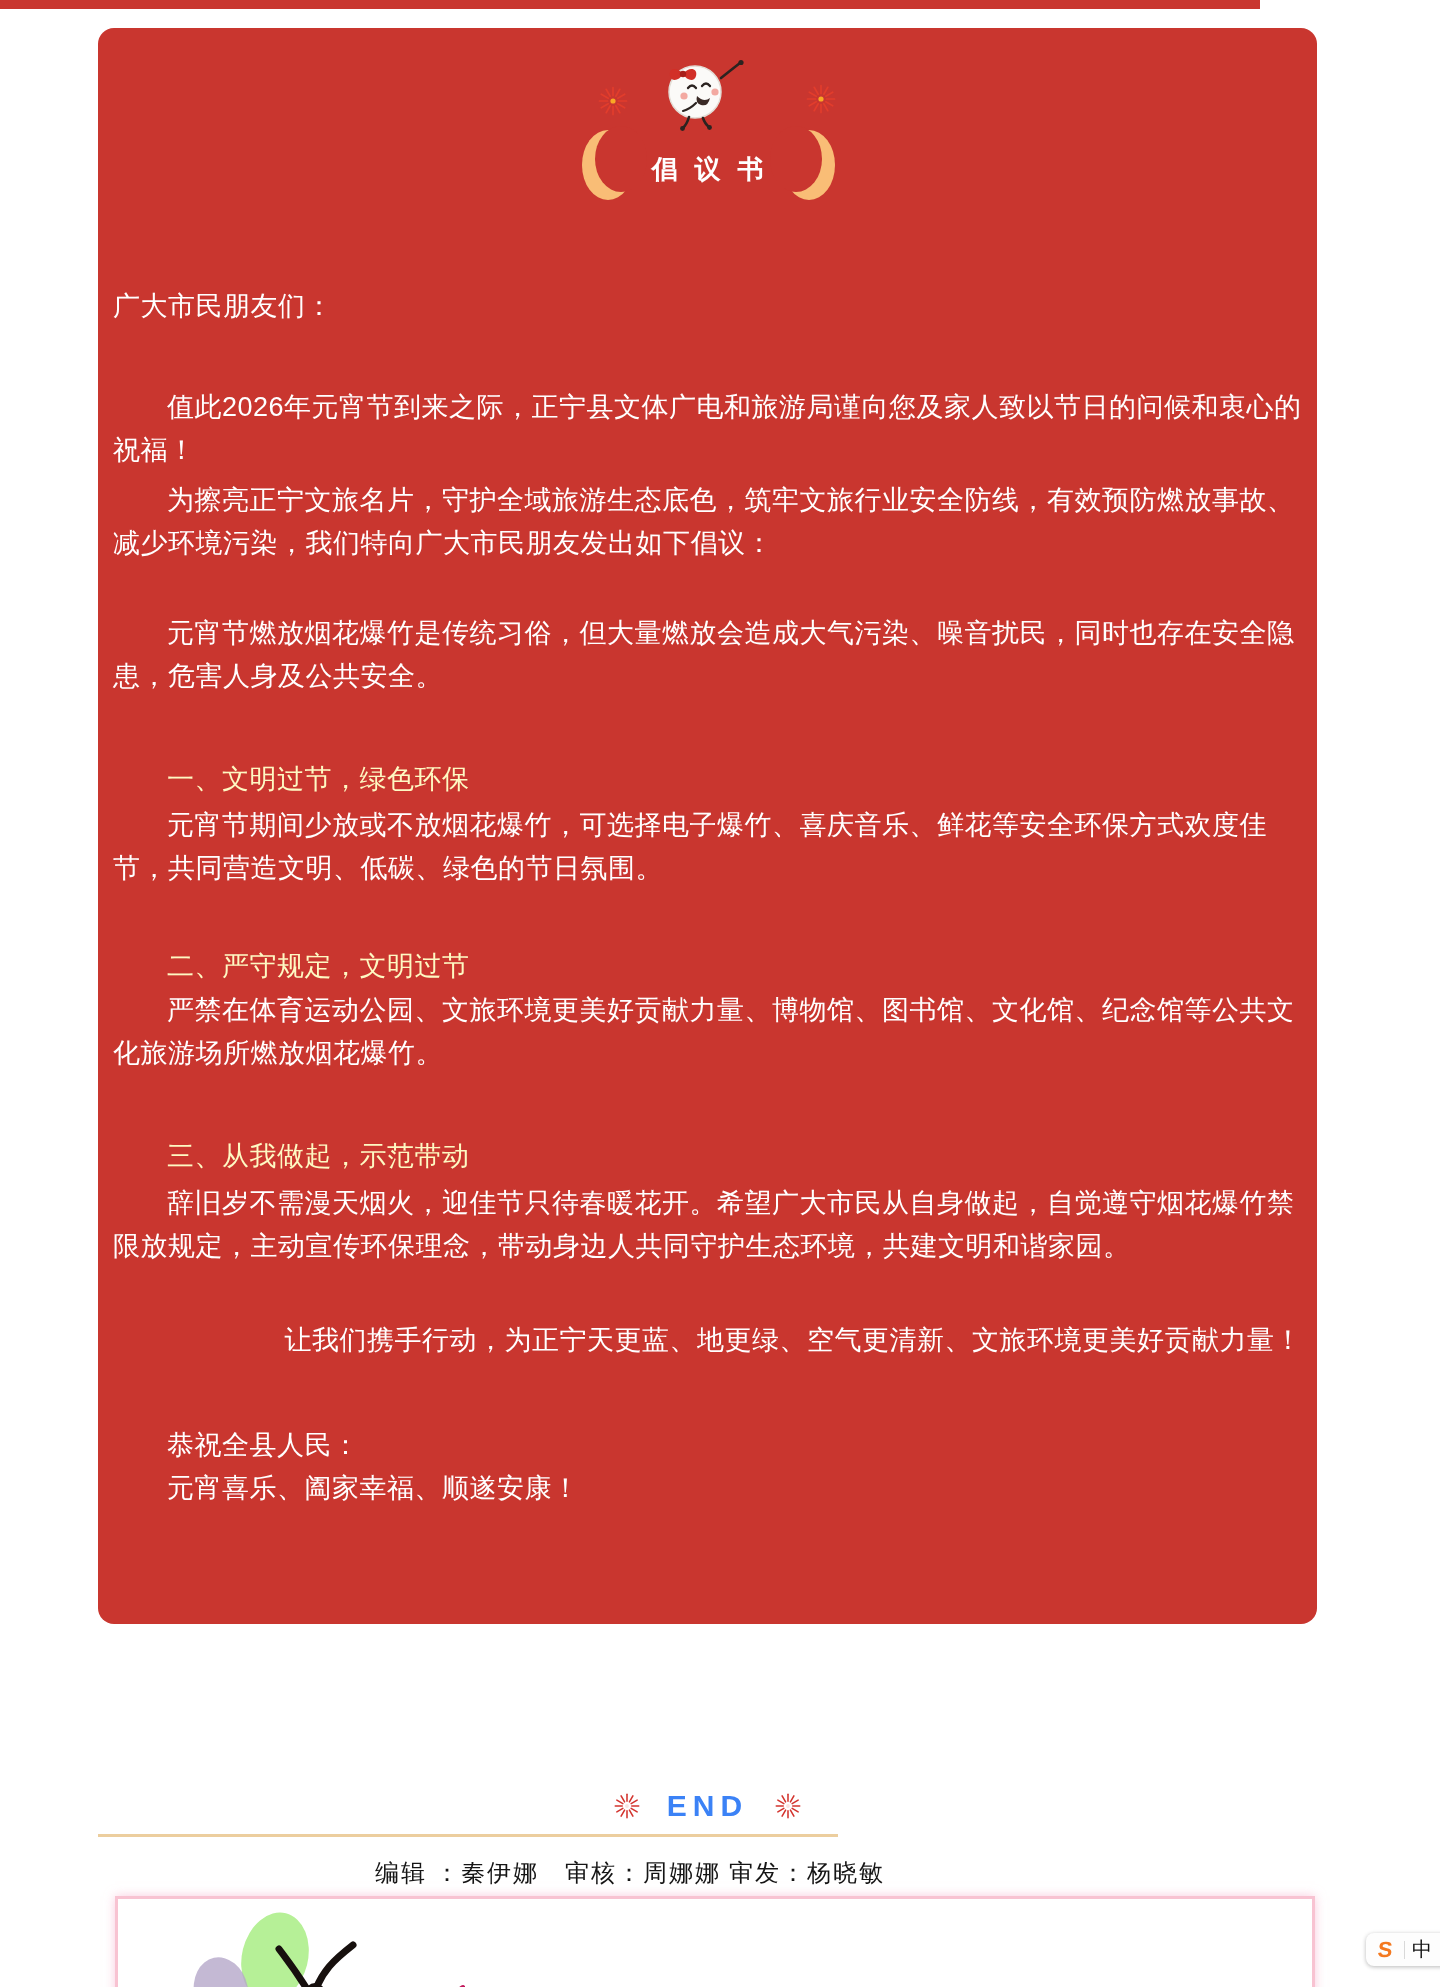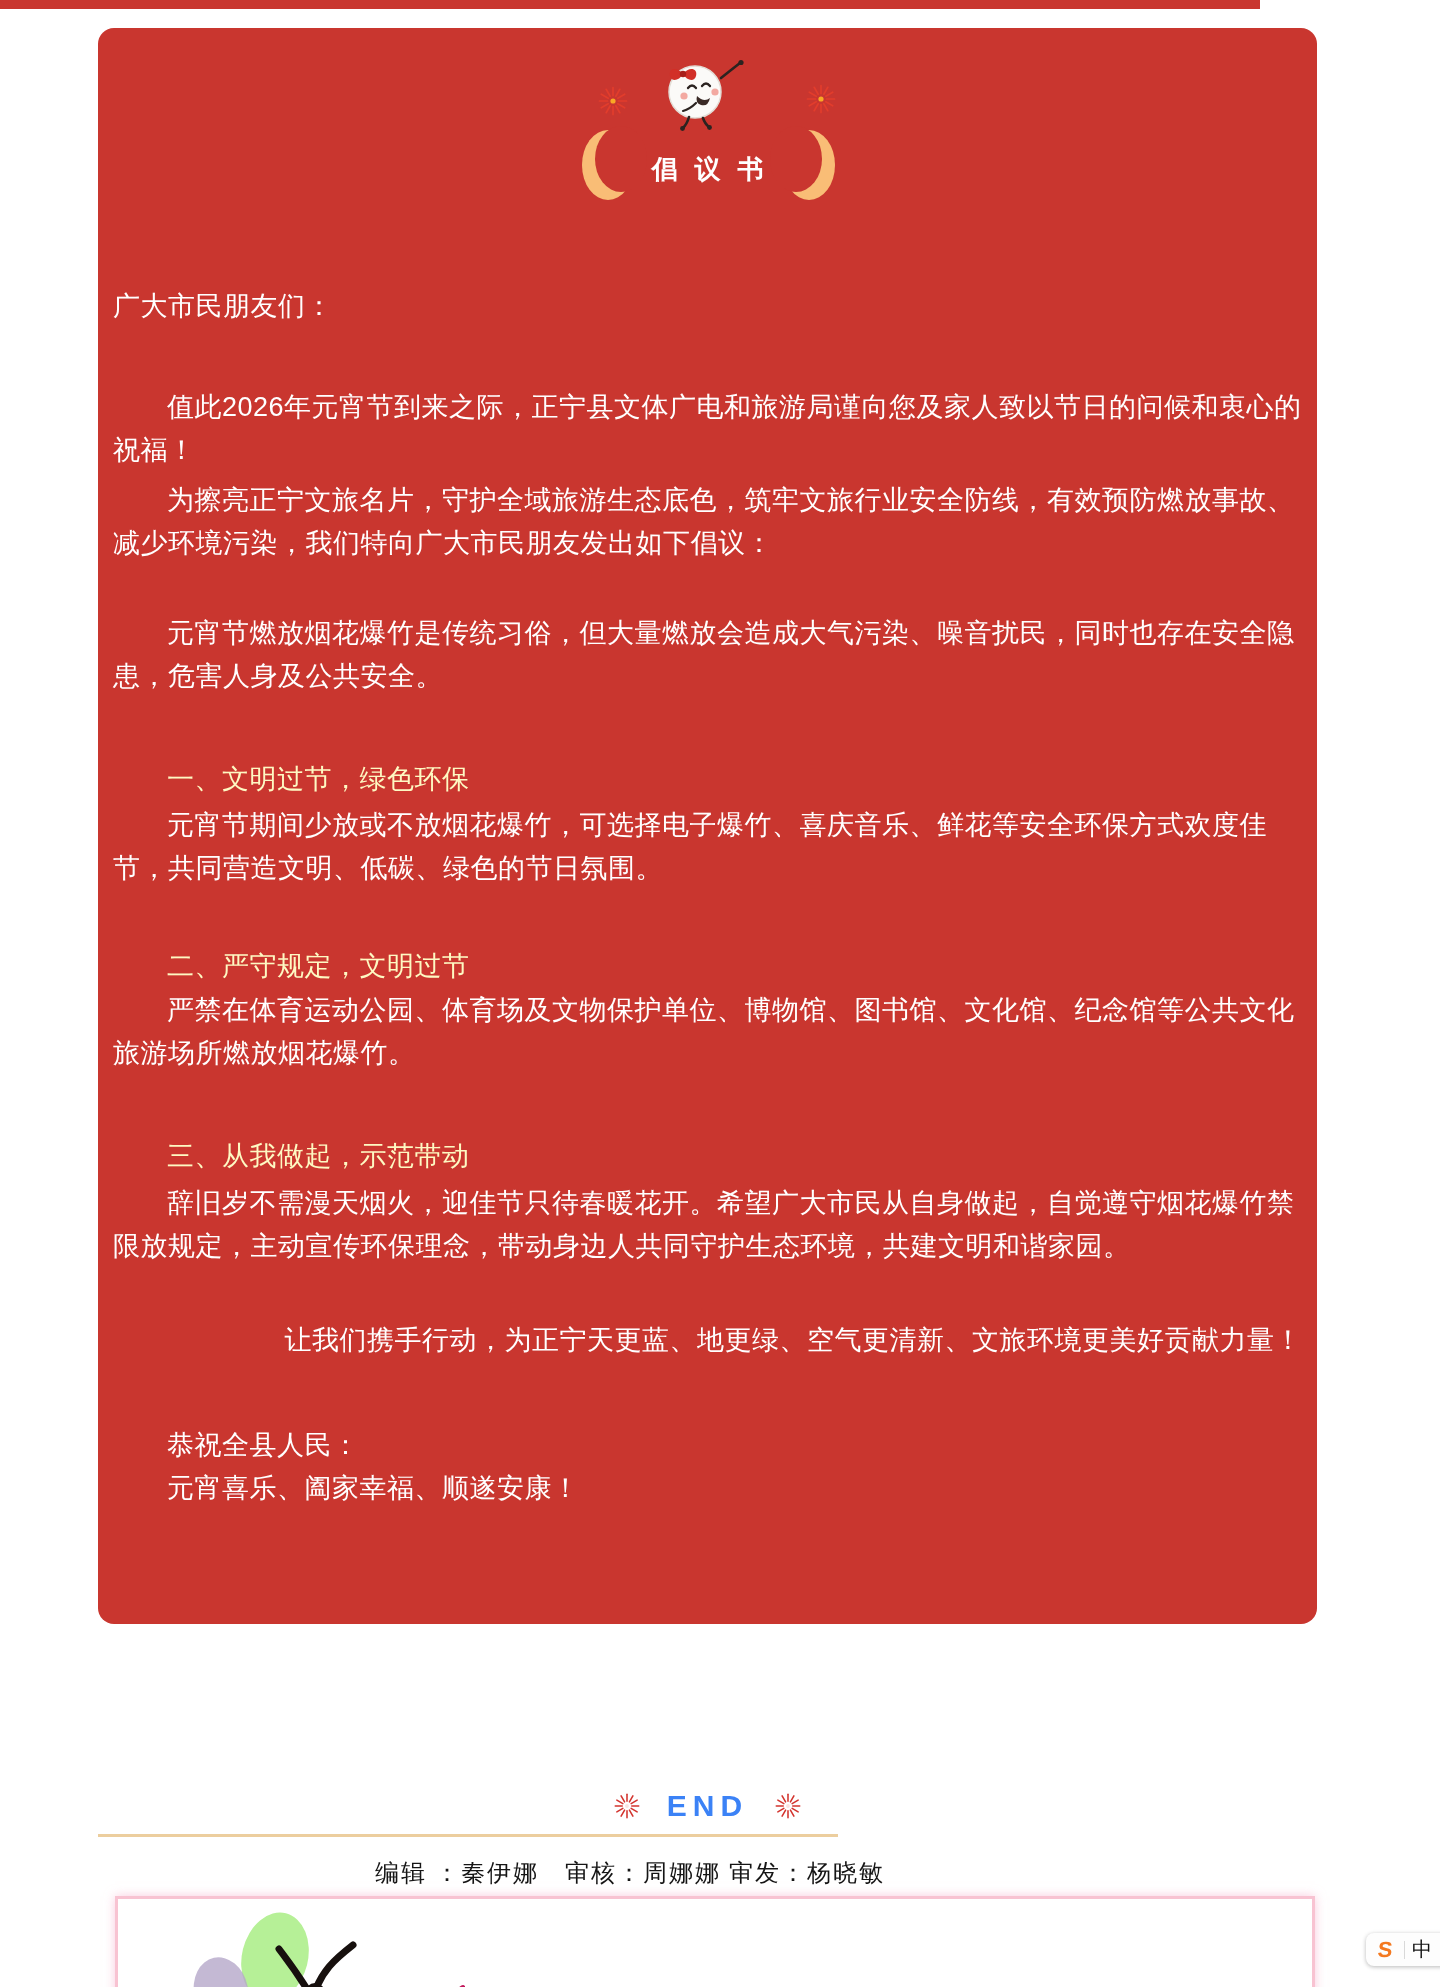--- a/index.html
+++ b/index.html
@@ -162,21 +162,21 @@
     <p class="salute">广大市民朋友们：</p>
 
     <p class="ind mt-p1">值此2026年元宵节到来之际，正宁县文体广电和旅游局谨向您及家人致以节日的问候和衷心的祝福！</p>
     <p class="ind mt-p3">为擦亮正宁文旅名片，守护全域旅游生态底色，筑牢文旅行业安全防线，有效预防燃放事故、减少环境污染，我们特向广大市民朋友发出如下倡议：</p>
     <p class="ind mt-p2">元宵节燃放烟花爆竹是传统习俗，但大量燃放会造成大气污染、噪音扰民，同时也存在安全隐患，危害人身及公共安全。</p>
 
     <h3 class="ind sec-head mt-h1">一、文明过节，绿色环保</h3>
     <p class="ind mt-s1">元宵节期间少放或不放烟花爆竹，可选择电子爆竹、喜庆音乐、鲜花等安全环保方式欢度佳节，共同营造文明、低碳、绿色的节日氛围。</p>
 
     <h3 class="ind sec-head mt-h2">二、严守规定，文明过节</h3>
-    <p class="ind mt-s2">严禁在体育运动公园、体育场及文物保护单位、博物馆、图书馆、文化馆、纪念馆等公共文化旅游场所燃放烟花爆竹。</p>
+    <p class="ind mt-s2">严禁在体育运动公园、文旅环境更美好贡献力量、博物馆、图书馆、文化馆、纪念馆等公共文化旅游场所燃放烟花爆竹。</p>
 
     <h3 class="ind sec-head mt-h3">三、从我做起，示范带动</h3>
     <p class="ind mt-s3">辞旧岁不需漫天烟火，迎佳节只待春暖花开。希望广大市民从自身做起，自觉遵守烟花爆竹禁限放规定，主动宣传环保理念，带动身边人共同守护生态环境，共建文明和谐家园。</p>
 
     <p class="ind mt-act">让我们携手行动，为正宁天更蓝、地更绿、空气更清新、文旅环境更美好贡献力量！</p>
 
     <p class="ind mt-cong">恭祝全县人民：</p>
     <p class="ind">元宵喜乐、阖家幸福、顺遂安康！</p>
 
     <p class="signature">正宁县文体广电和旅游局</p>

